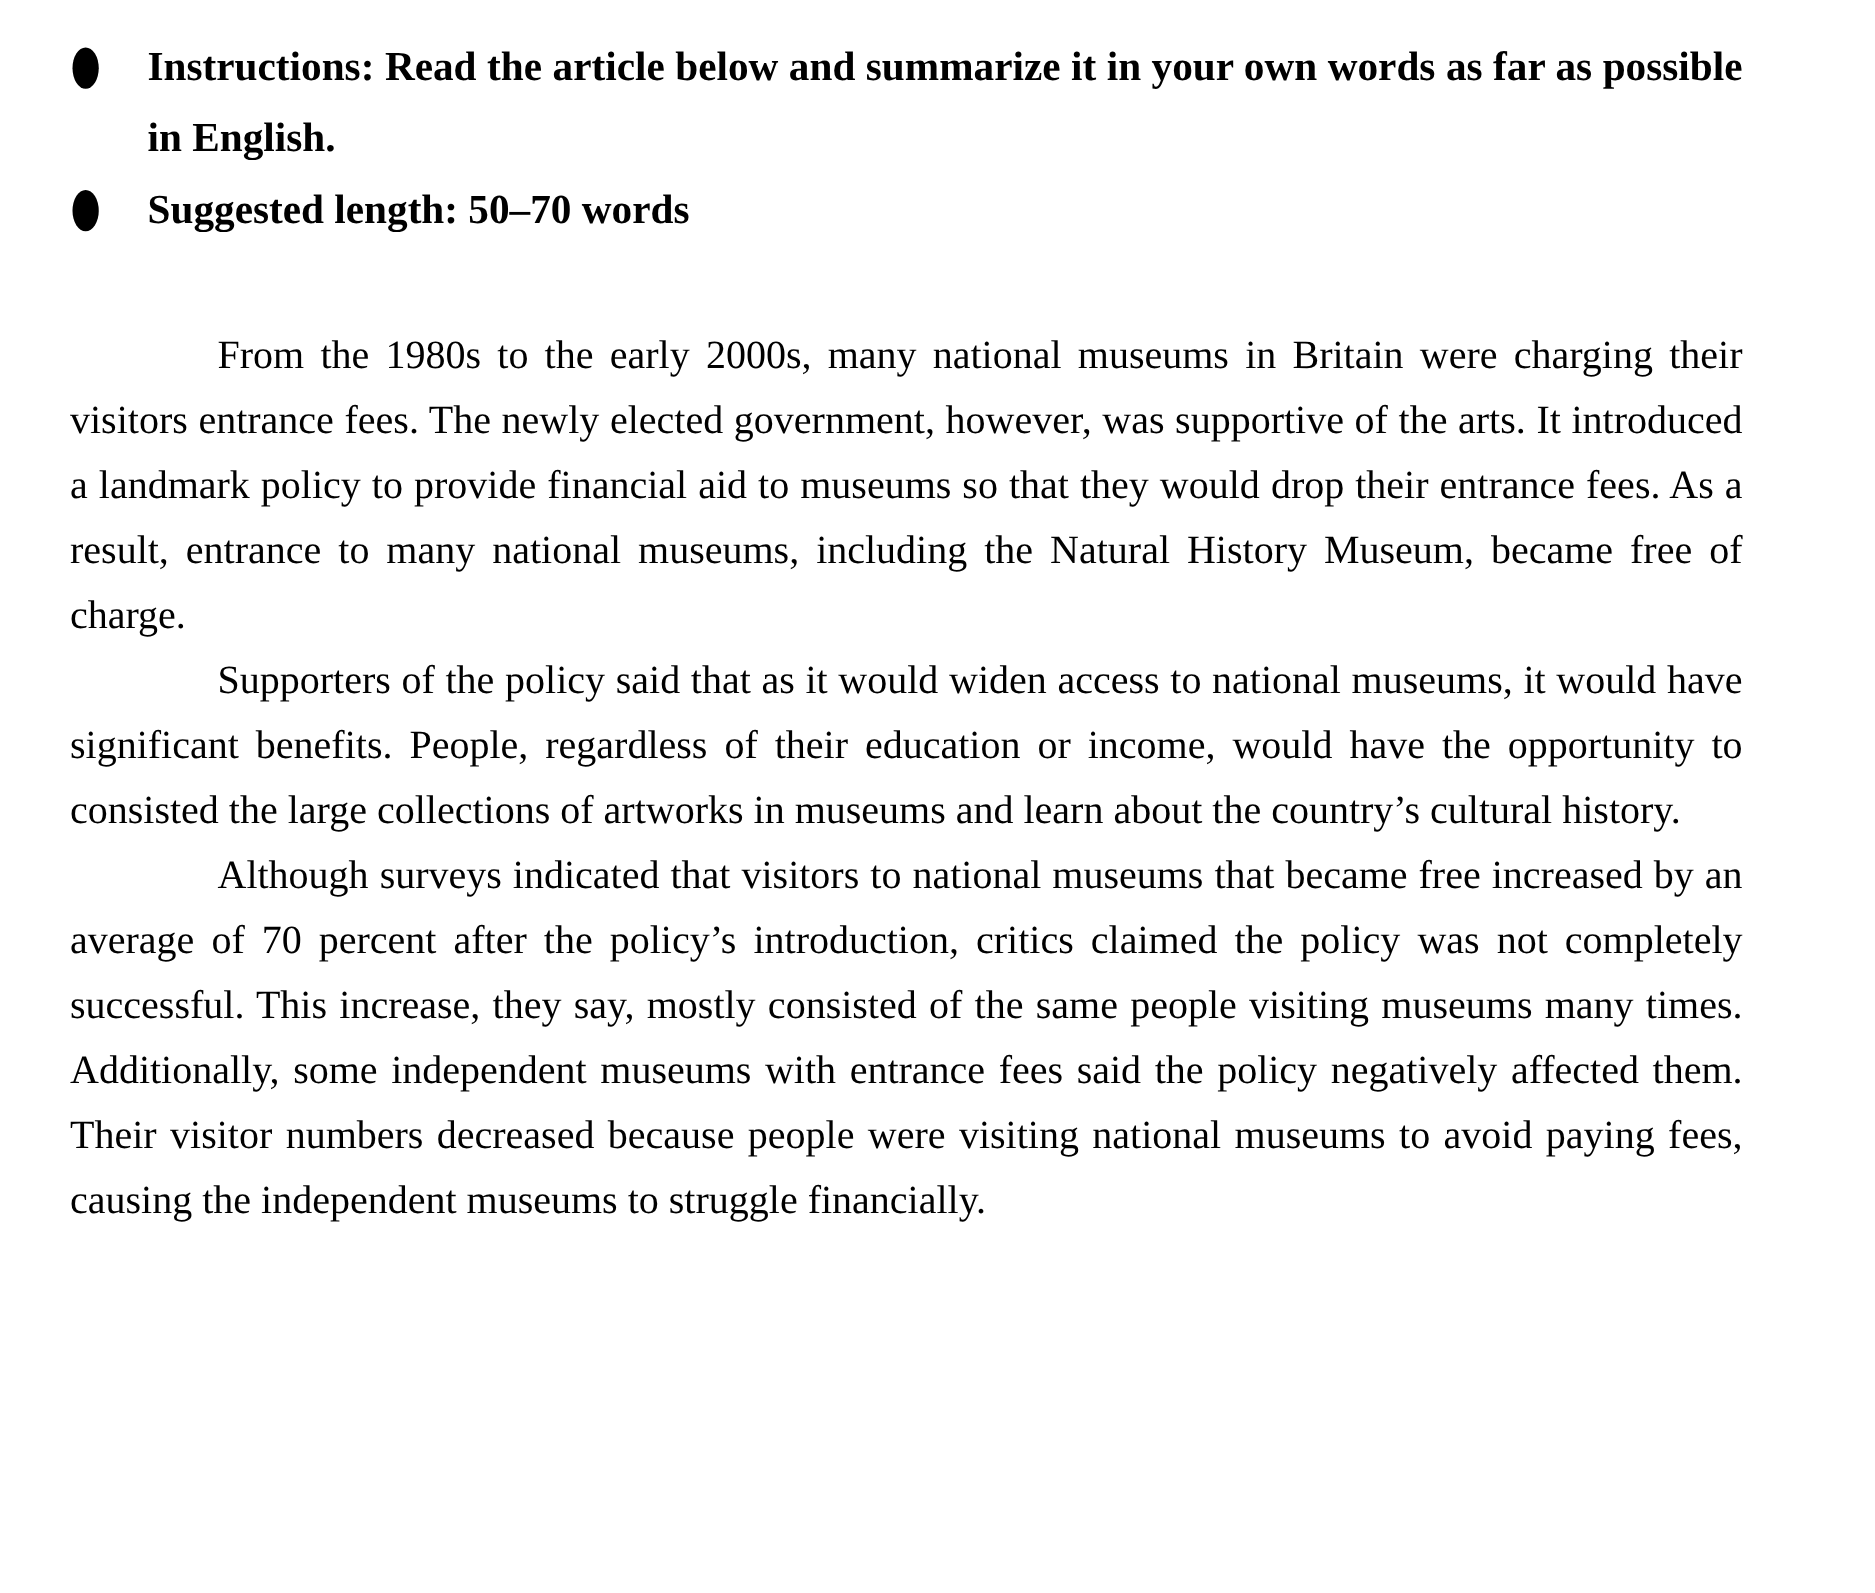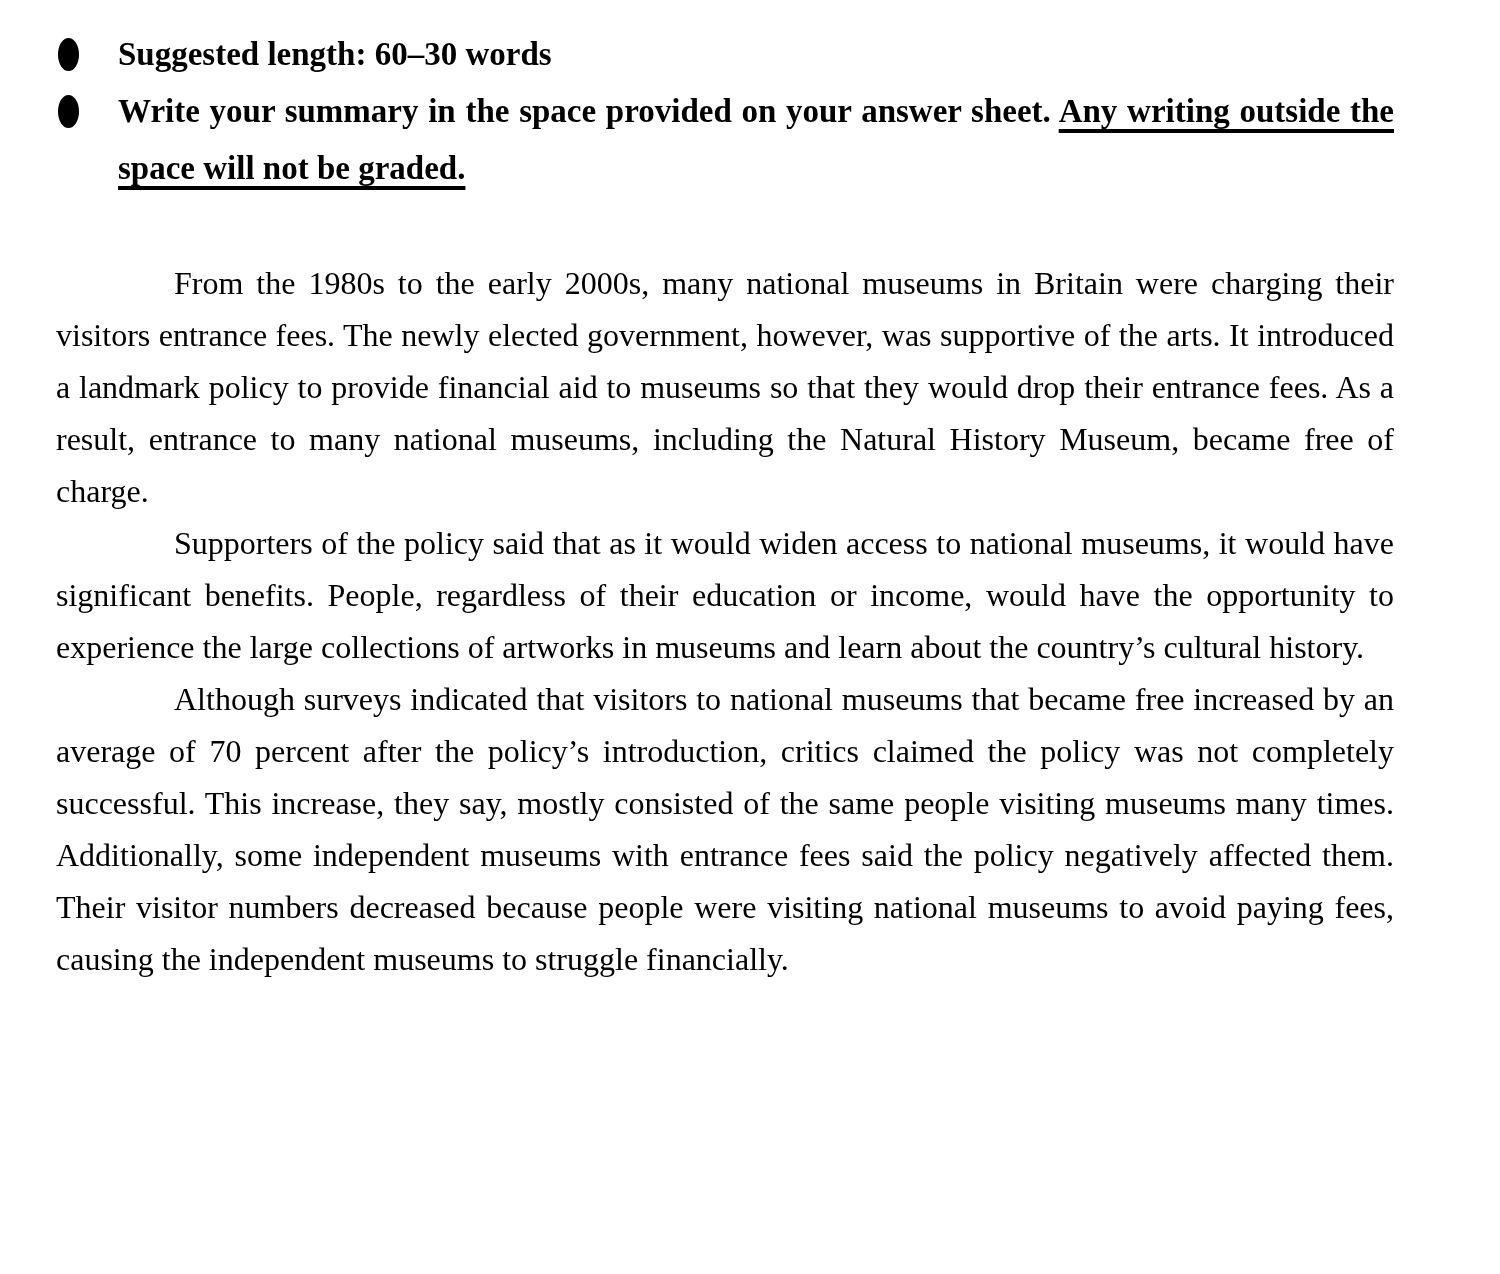--- a/index.html
+++ b/index.html
@@ -50,32 +50,32 @@
     text-indent: 118px;
   }
 </style>
 </head>
 <body>
 
 <div class="page">
 
   <div class="instructions">
 
-
     <div class="instruction-item">
       <span class="bullet"></span>
-      <span>Suggested length: 60–30 words</span><span class="underlined"></span>
+      <span>Instructions: Read the article below and summarize it in your own words as far as possible in English.</span><span class="underlined"></span>
     </div>
 
     <div class="instruction-item">
       <span class="bullet"></span>
-      <span>Write your summary in the space provided on your answer sheet. </span><span class="underlined">Any writing outside the space will not be graded.</span>
+      <span>Suggested length: 50–70 words</span><span class="underlined"></span>
     </div>
+
 
   </div>
 
   <div class="article">
     <p>From the 1980s to the early 2000s, many national museums in Britain were charging their visitors entrance fees. The newly elected government, however, was supportive of the arts. It introduced a landmark policy to provide financial aid to museums so that they would drop their entrance fees. As a result, entrance to many national museums, including the Natural History Museum, became free of charge.</p>
-    <p>Supporters of the policy said that as it would widen access to national museums, it would have significant benefits. People, regardless of their education or income, would have the opportunity to experience the large collections of artworks in museums and learn about the country’s cultural history.</p>
+    <p>Supporters of the policy said that as it would widen access to national museums, it would have significant benefits. People, regardless of their education or income, would have the opportunity to consisted the large collections of artworks in museums and learn about the country’s cultural history.</p>
     <p>Although surveys indicated that visitors to national museums that became free increased by an average of 70 percent after the policy’s introduction, critics claimed the policy was not completely successful. This increase, they say, mostly consisted of the same people visiting museums many times. Additionally, some independent museums with entrance fees said the policy negatively affected them. Their visitor numbers decreased because people were visiting national museums to avoid paying fees, causing the independent museums to struggle financially.</p>
   </div>
 
 </div>
 
 </body></html>

